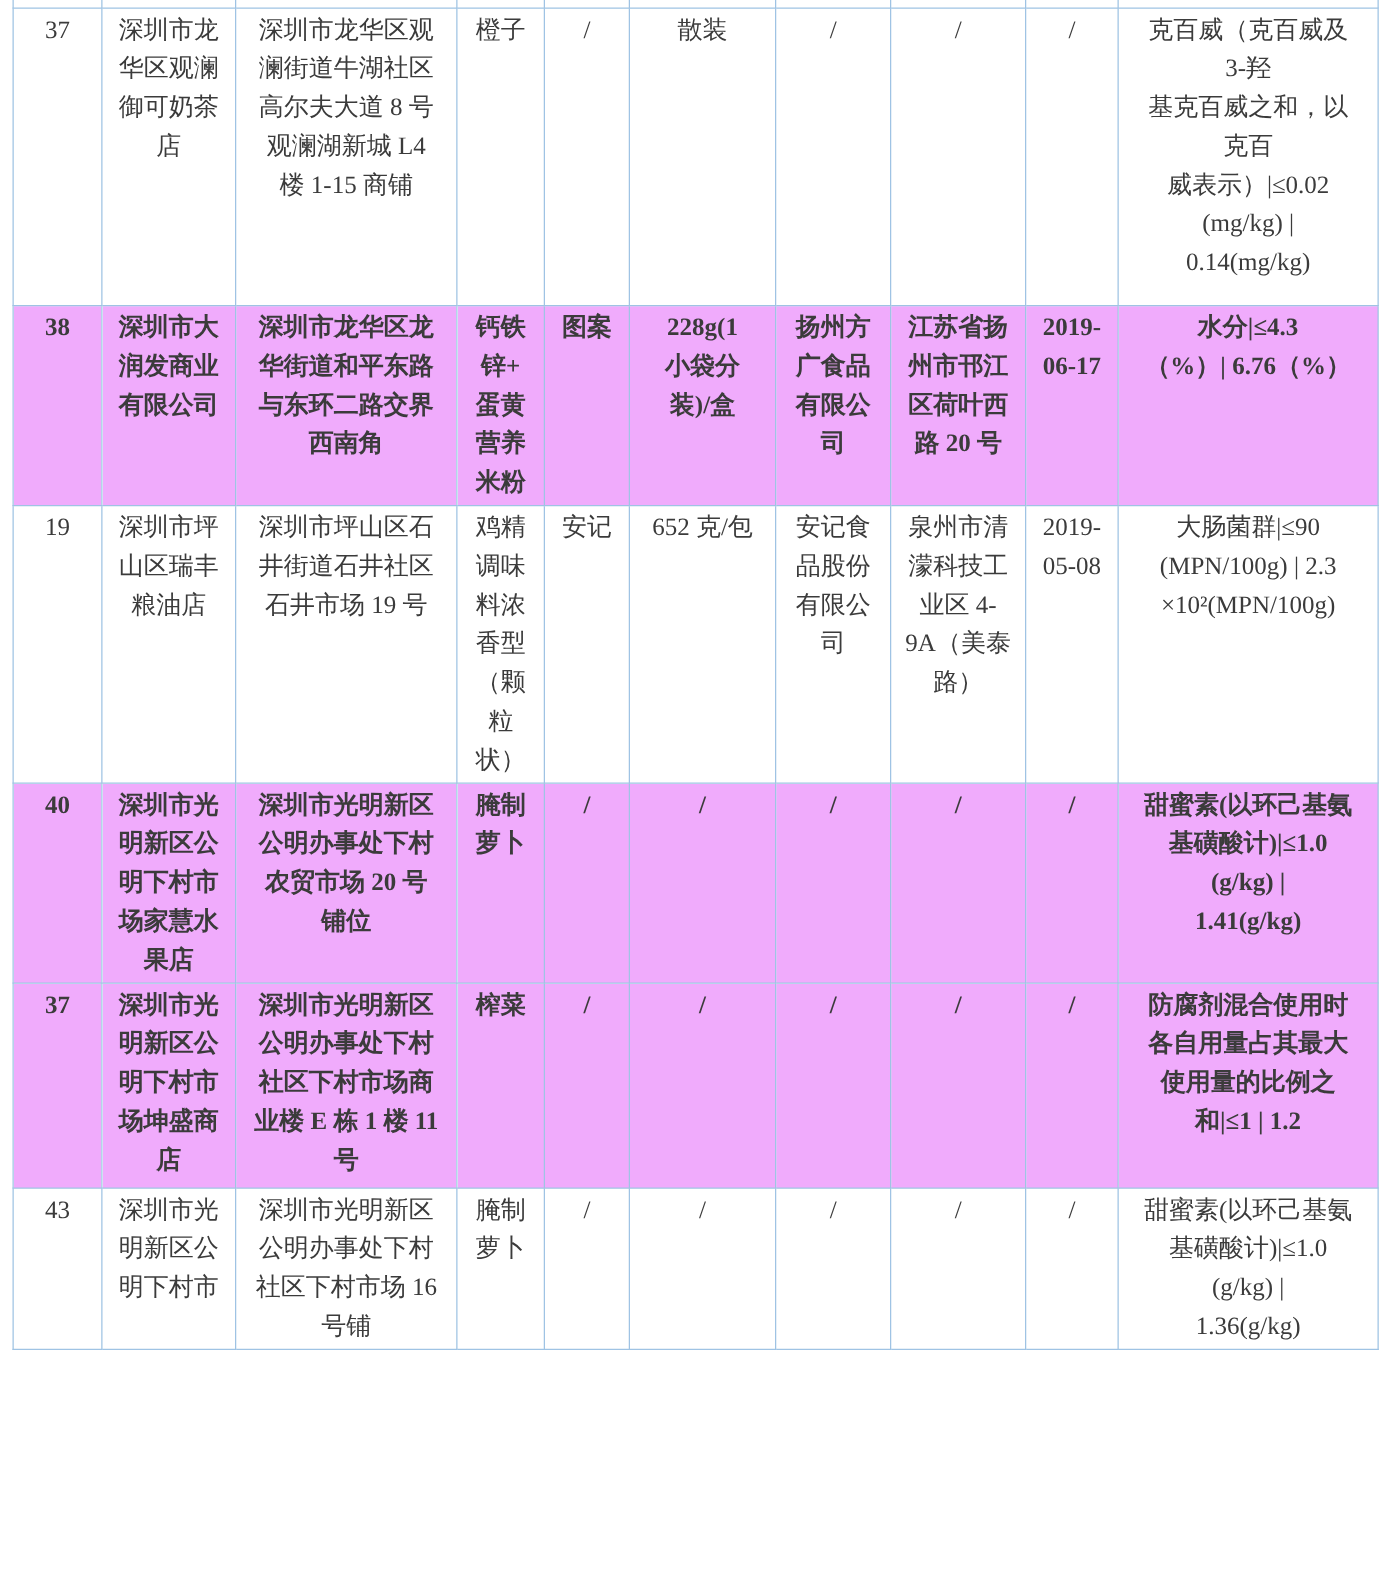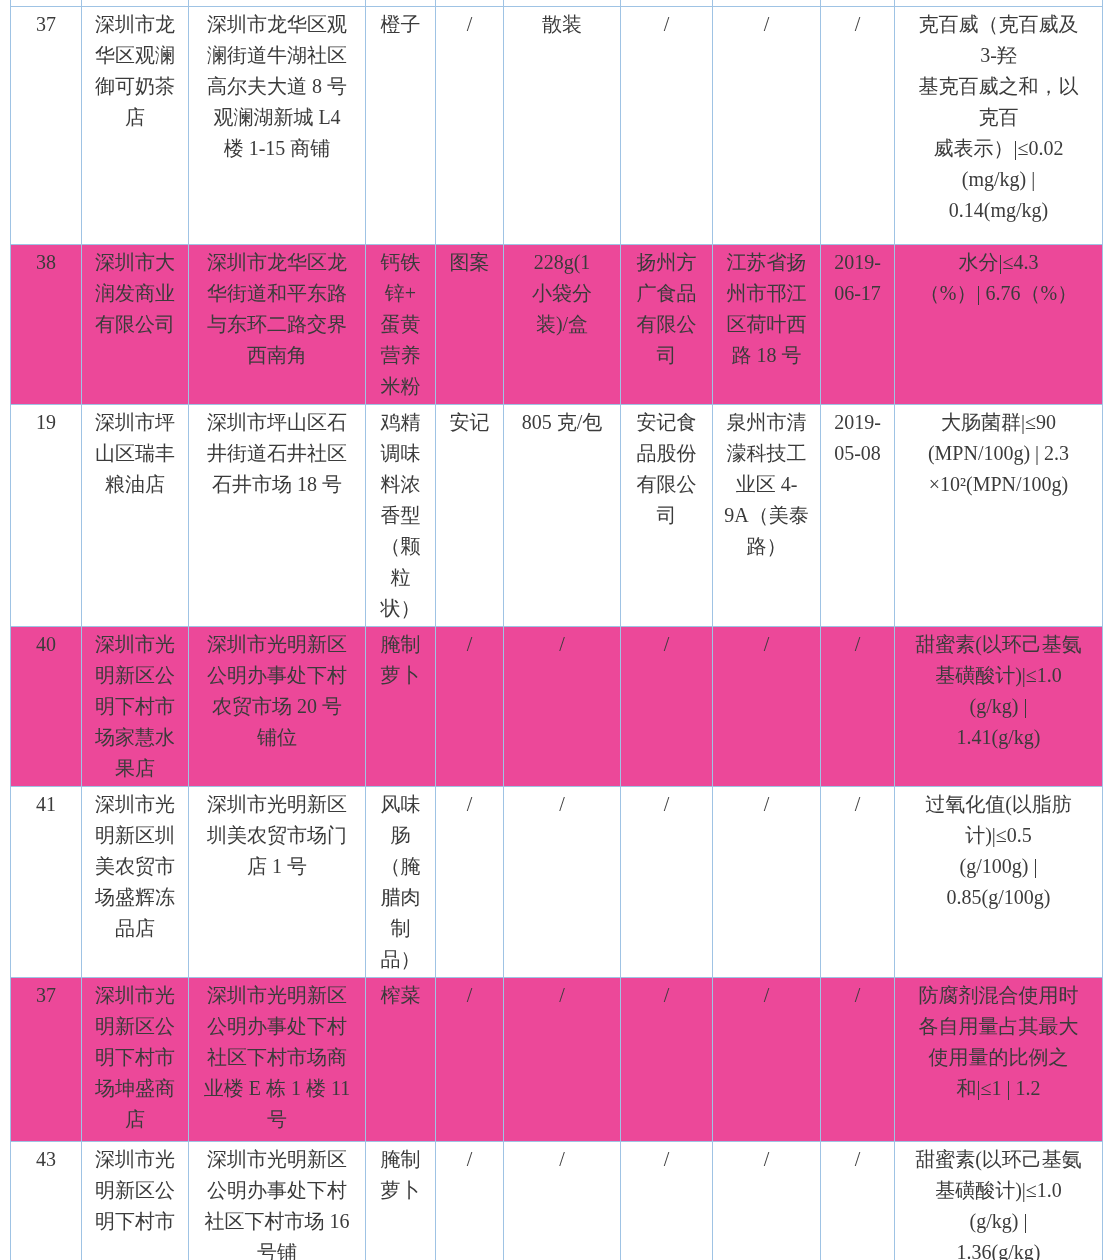--- a/index.html
+++ b/index.html
@@ -36,21 +36,21 @@
     line-break: strict;
     overflow: hidden;
     word-wrap: break-word;
   }
   tr.spacer td {
     border-top: none;
     height: 6px;
     padding: 0;
     line-height: 0;
   }
-  tr.stripe td { background: #ec4899; }
+  tr.stripe td { background: #f0abfc; font-weight: bold; }
   td.c-result { text-align: left; margin-top: 47px; }
   
   col.w-no   { width: 71px; }
   col.w-store{ width: 107px; }
   col.w-addr { width: 177px; }
   col.w-prod { width: 70px; }
   col.w-brand{ width: 68px; }
   col.w-spec { width: 117px; }
   col.w-mfr  { width: 92px; }
   col.w-mfra { width: 108px; }
@@ -132,44 +132,44 @@
         <td>228g(1
 小袋分
 装)/盒</td>
         <td>扬州方
 广食品
 有限公
 司</td>
         <td>江苏省扬
 州市邗江
 区荷叶西
-路 18 号</td>
+路 20 号</td>
         <td>2019-
 06-17</td>
         <td class="c-result">水分|≤4.3
 （%）| 6.76（%）</td>
       </tr>
 
       <tr style="height:220px;">
         <td class="c-no">19</td>
         <td>深圳市坪
 山区瑞丰
 粮油店</td>
         <td>深圳市坪山区石
 井街道石井社区
-石井市场 18 号</td>
+石井市场 19 号</td>
         <td>鸡精
 调味
 料浓
 香型
 （颗
 粒
 状）</td>
         <td>安记</td>
-        <td>805 克/包</td>
+        <td>652 克/包</td>
         <td>安记食
 品股份
 有限公
 司</td>
         <td>泉州市清
 濛科技工
 业区 4-
 9A（美泰
 路）</td>
         <td>2019-
@@ -196,46 +196,20 @@
         <td>/</td>
         <td>/</td>
         <td>/</td>
         <td>/</td>
         <td class="c-result">甜蜜素(以环己基氨
 基磺酸计)|≤1.0
 (g/kg) |
 1.41(g/kg)</td>
       </tr>
 
-      <tr style="height:188px;">
-        <td class="c-no">41</td>
-        <td>深圳市光
-明新区圳
-美农贸市
-场盛辉冻
-品店</td>
-        <td>深圳市光明新区
-圳美农贸市场门
-店 1 号</td>
-        <td>风味
-肠
-（腌
-腊肉
-制
-品）</td>
-        <td>/</td>
-        <td>/</td>
-        <td>/</td>
-        <td>/</td>
-        <td>/</td>
-        <td class="c-result">过氧化值(以脂肪
-计)|≤0.5
-(g/100g) |
-0.85(g/100g)</td>
-      </tr>
 
       <tr class="stripe" style="height:164px;">
         <td class="c-no">37</td>
         <td>深圳市光
 明新区公
 明下村市
 场坤盛商
 店</td>
         <td>深圳市光明新区
 公明办事处下村

